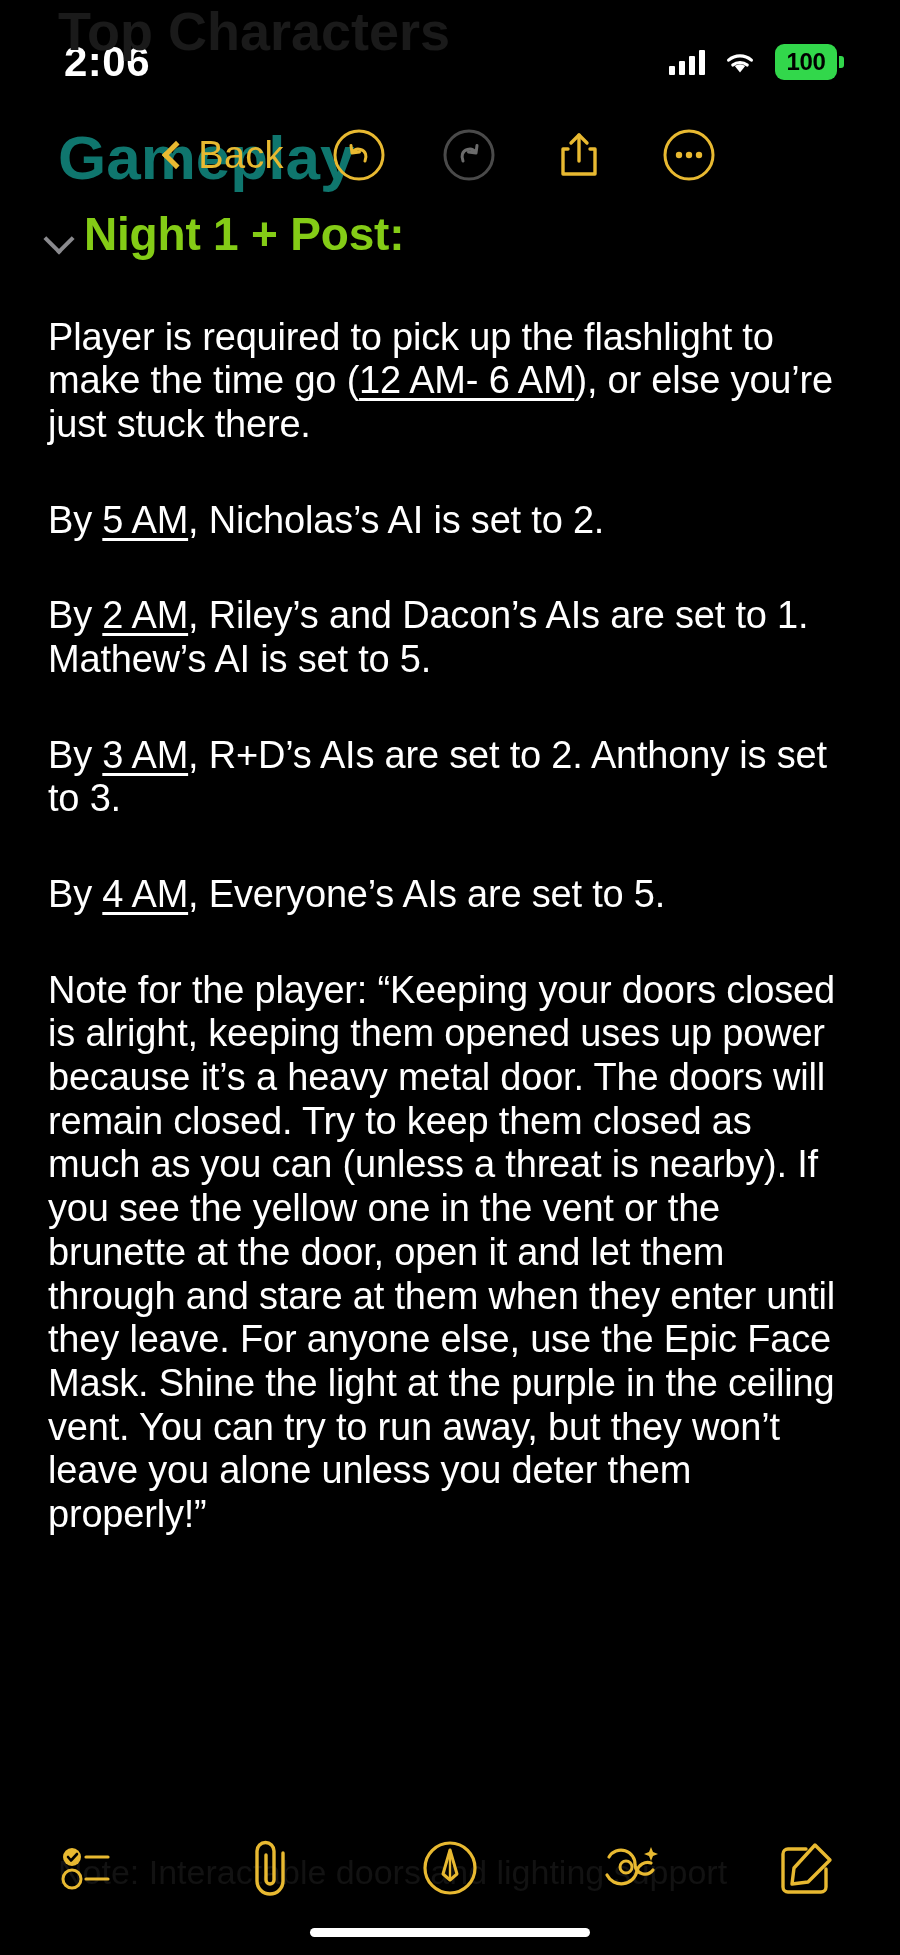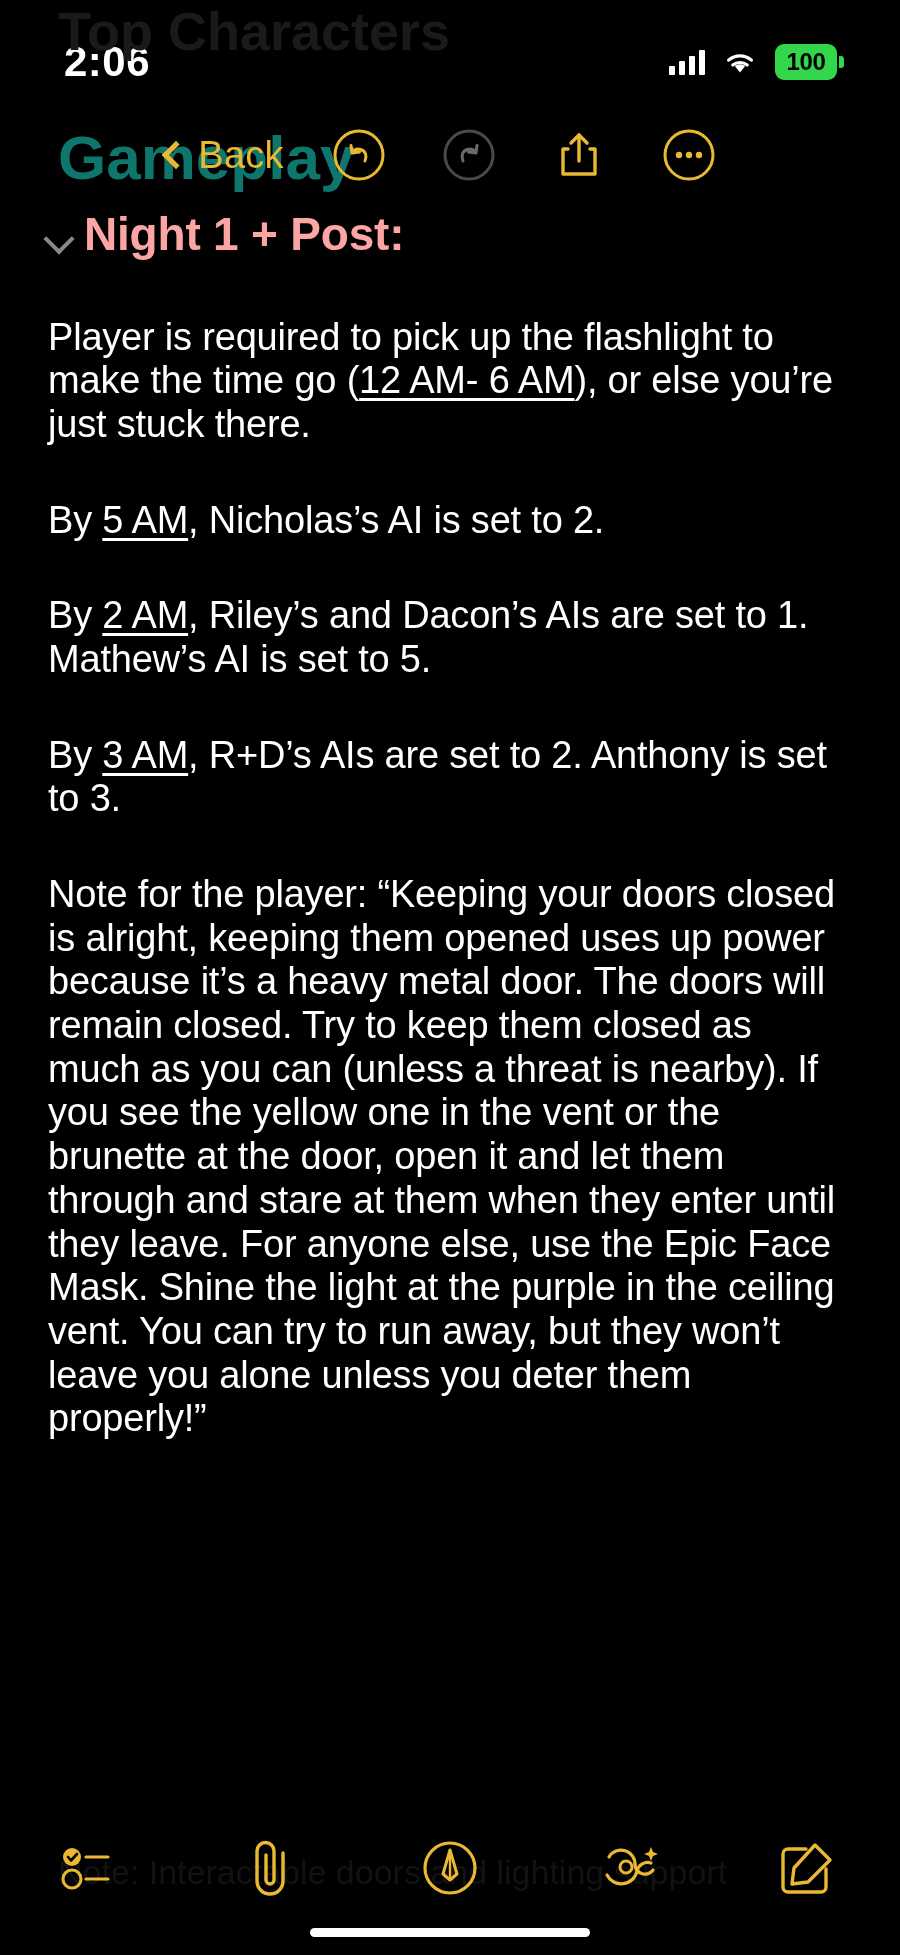--- a/index.html
+++ b/index.html
@@ -131,21 +131,21 @@
     flex: 0 0 auto;
     width: 22px; height: 22px;
     border-left: 4px solid #8a8a8e;
     border-bottom: 4px solid #8a8a8e;
     transform: rotate(-45deg);
     margin-top: 22px;
   }
   .note-heading {
     font-size: 46px;
     font-weight: 700;
-    color: #fca5a5;
+    color: #84cc16;
     letter-spacing: -0.2px;
     line-height: 1.25;
     text-align: right;
   }
   .para {
     font-size: 38px;
     line-height: 1.15;
     color: #ffffff;
     margin-top: 30px;
     letter-spacing: -0.2px;
@@ -274,20 +274,21 @@
 
 
     <div class="para gap"><span>Player is required to pick up the flashlight to make the time go (</span><span class="u">12 AM- 6 AM</span><span>), or else you’re just stuck there.</span></div>
 
     <div class="para gap"><span>By </span><span class="u">5 AM</span><span>, Nicholas’s AI is set to 2.</span></div>
 
     <div class="para gap"><span>By </span><span class="u">2 AM</span><span>, Riley’s and Dacon’s AIs are set to 1. Mathew’s AI is set to 5.</span></div>
 
     <div class="para gap"><span>By </span><span class="u">3 AM</span><span>, R+D’s AIs are set to 2. Anthony is set to 3.</span></div>
 
+    <div class="para gap"><span>By </span><span class="u">4 AM</span><span>, Everyone’s AIs are set to 5.</span></div>
 
     <div class="para gap">Note for the player: “Keeping your doors closed is alright, keeping them opened uses up power because it’s a heavy metal door. The doors will remain closed. Try to keep them closed as much as you can (unless a threat is nearby). If you see the yellow one in the vent or the brunette at the door, open it and let them through and stare at them when they enter until they leave. For anyone else, use the Epic Face Mask. Shine the light at the purple in the ceiling vent. You can try to run away, but they won’t leave you alone unless you deter them properly!”</div>
 
     <div class="fade"></div>
   </div>
 
   <div class="ghost-bottom">Note: Interactable doors and lighting support</div>
 
   <div class="toolbar">
     <div class="tool">

